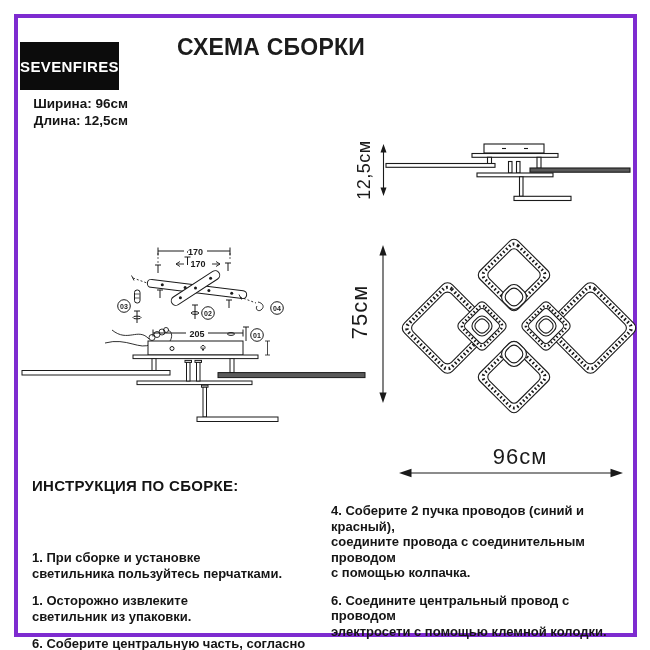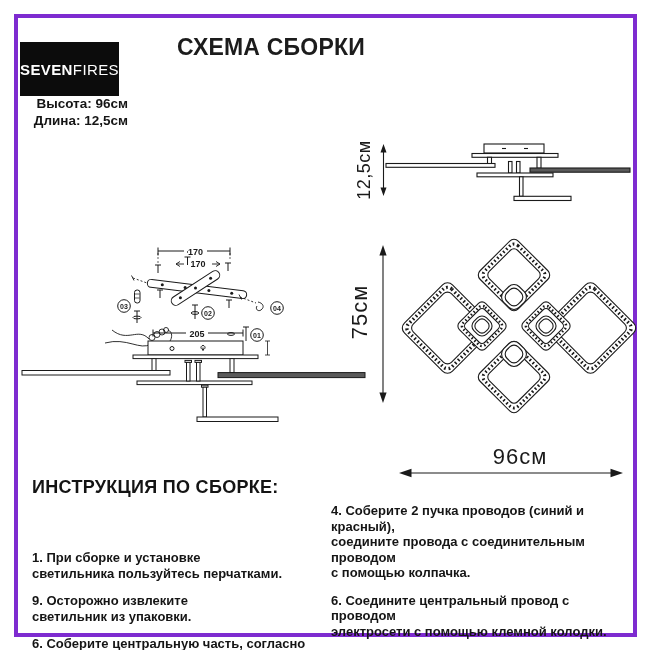--- a/index.html
+++ b/index.html
@@ -5,43 +5,43 @@
   html,body{margin:0;padding:0;background:#ffffff;}
   .page{
     position:relative;width:650px;height:650px;background:#ffffff;overflow:hidden;
     font-family:"Liberation Sans",sans-serif;color:#1a1a1a;
   }
   .frame{
     position:absolute;left:14px;top:14px;right:13px;bottom:13px;
     border:4px solid #7e2bd0;pointer-events:none;
   }
   .logo{
-    position:absolute;left:20px;top:42px;width:99px;height:54px;background:#0c0c0c;
+    position:absolute;left:20px;top:42px;width:99px;height:48px;background:#0c0c0c;
     display:flex;align-items:center;justify-content:center;
     color:#ffffff;font-size:15px;letter-spacing:.4px;white-space:nowrap;
   }
   .logo .b{font-weight:800;}
-  .logo .l{font-weight:400;}
+  .logo .l{font-weight:700;}
   .title{
     position:absolute;left:132px;top:33px;
     font-size:23px;font-weight:700;line-height:28px;color:#1c1c1c;letter-spacing:.2px;margin-left:45px;
   }
   .specs{
     position:absolute;left:18px;top:96px;width:110px;text-align:right;
     font-size:13.5px;font-weight:600;line-height:16.5px;color:#151515;
   }
   .drawings{position:absolute;left:0;top:0;width:650px;height:650px;}
   svg text{font-family:"Liberation Sans",sans-serif;fill:#1a1a1a;}
   .dim-sm{font-size:9px;font-weight:600;}
   .dim-lg{font-size:22px;font-weight:500;letter-spacing:1px;}
   .dim-md{font-size:18px;font-weight:500;letter-spacing:.5px;}
   .part-num{font-size:7px;font-weight:700;}
   .instr-heading{
     position:absolute;left:32px;top:477px;
-    font-size:18px;font-weight:700;letter-spacing:.3px;color:#141414;
+    font-size:15px;font-weight:700;letter-spacing:.3px;color:#141414;
   }
   .instr-col{
     position:absolute;font-size:13px;font-weight:600;line-height:15.5px;color:#151515;
   }
   .instr-col.left{left:32px;top:514px;width:288px;margin-top:36px;}
   .instr-col.right{left:331px;top:503px;width:302px;}
   .instr-col p{margin:0 0 12px 0;white-space:pre-line;}
 </style>
 </head>
 <body>
@@ -52,21 +52,21 @@
   <div class="logo">
     <span class="b">SEVEN</span>
       <span class="l">FIRES</span>
   </div>
 
   <div class="title">
     <div>СХЕМА СБОРКИ</div>
   </div>
 
   <div class="specs">
-    <div>Высота: 96см</div>
+    <div>Ширина: 96см</div>
     <div>Длина: 12,5см</div>
   </div>
 
   <svg class="drawings" viewBox="0 0 650 650" xmlns="http://www.w3.org/2000/svg">
 
     <g stroke="#1a1a1a" stroke-width="1.1" fill="none">
       <rect x="484" y="144" width="60" height="9" fill="#fff"></rect>
       <line x1="502" y1="148.5" x2="506" y2="148.5"></line>
       <line x1="524" y1="148.5" x2="528" y2="148.5"></line>
       <rect x="472" y="153.5" width="86" height="3.8" fill="#fff"></rect>
@@ -242,21 +242,21 @@
       <path d="M623,473 l-12.5,-4.2 v8.4 z" fill="#1a1a1a" stroke="none"></path>
       <text class="dim-lg" x="520" y="464" text-anchor="middle" stroke="none">96см</text>
     </g>
   </svg>
 
   <div class="instr-heading">ИНСТРУКЦИЯ ПО СБОРКЕ:</div>
 
   <div class="instr-col left">
     <p>1. При сборке и установке
 светильника пользуйтесь перчатками.</p>
-    <p>9. Осторожно извлеките
+    <p>1. Осторожно извлеките
 светильник из упаковки.</p>
     <p>6. Соберите центральную часть, согласно схеме.</p>
   </div>
 
   <div class="instr-col right">
     <p>4. Соберите 2 пучка проводов (синий и красный),
 соедините провода с соединительным проводом
 с помощью колпачка.</p>
     <p>6. Соедините центральный провод с проводом
 электросети с помощью клемной колодки.</p>

